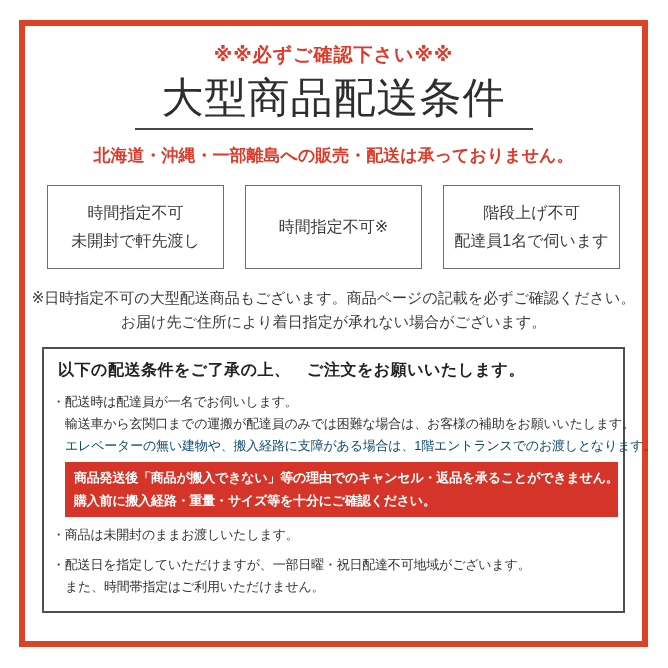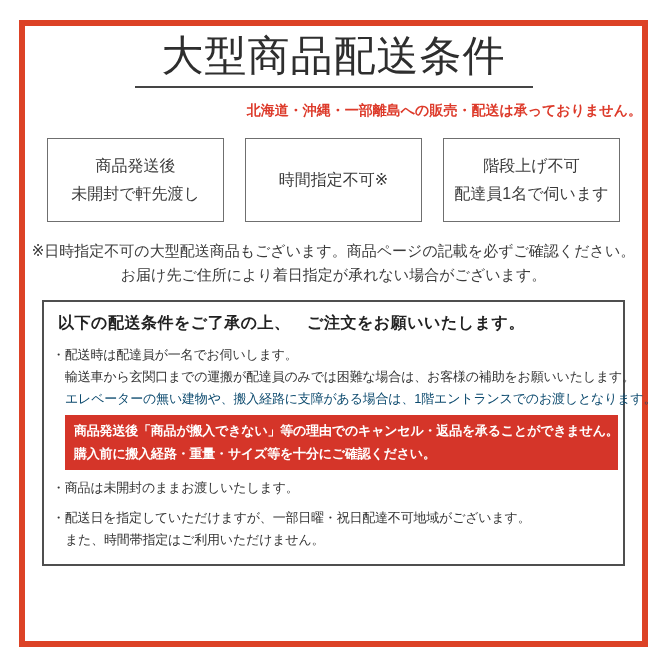--- a/index.html
+++ b/index.html
@@ -43,22 +43,22 @@
     color: #2e2e2e;
   }
   .title-underline {
     width: 398px;
     height: 0;
     border-bottom: 2px solid #454545;
     margin: 5px auto 0;
   }
   .region {
     margin-top: 14px;
-    text-align: right;
-    font-size: 14px;
+    text-align: center;
+    font-size: 17px;
     font-weight: 600;
     color: #dd3a2a;
   }
   .cond-row {
     margin-top: 18px;
     display: flex;
     justify-content: center;
     gap: 21px;
   }
   .cond-box {
@@ -126,30 +126,31 @@
     padding: 5px 4px 5px 9px;
   }
   .t-alert div { white-space: nowrap; }
   .t-gap-lg { margin-top: 9px; }
 </style>
 </head>
 <body>
 
 <div class="frame">
 
+  <div class="top-warning">※※必ずご確認下さい※※</div>
 
   <h1 class="title">大型商品配送条件</h1>
 
   <div class="title-underline"></div>
 
   <div class="region">北海道・沖縄・一部離島への販売・配送は承っておりません。</div>
 
   <div class="cond-row">
     <div class="cond-box">
-      <div>商品発送後</div>
+      <div>時間指定不可</div>
       <div>未開封で軒先渡し</div>
     </div>
     <div class="cond-box">
       <div>時間指定不可※</div>
     </div>
     <div class="cond-box">
       <div>階段上げ不可</div>
       <div>配達員1名で伺います</div>
     </div>
   </div>

